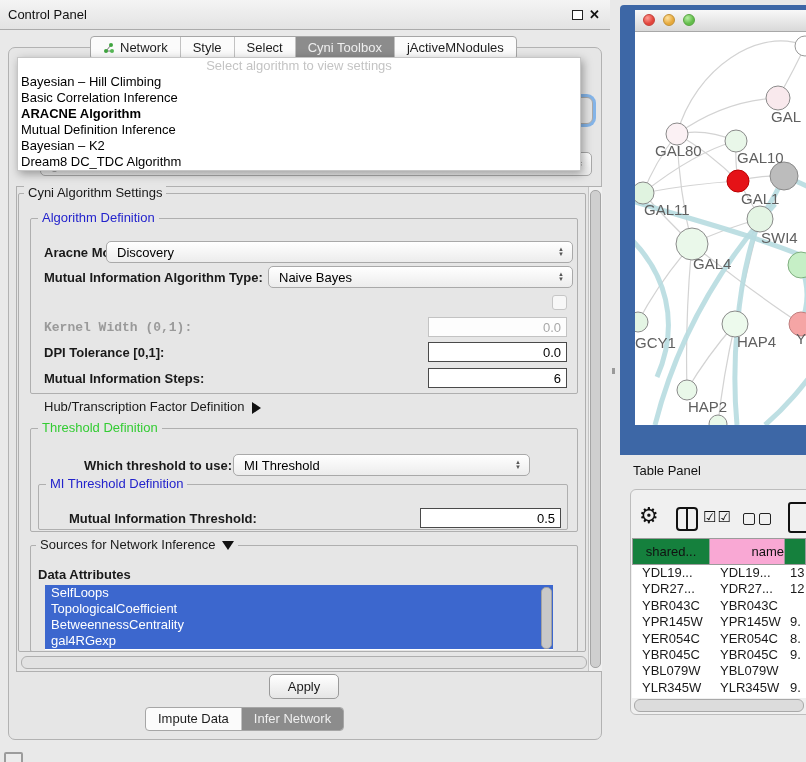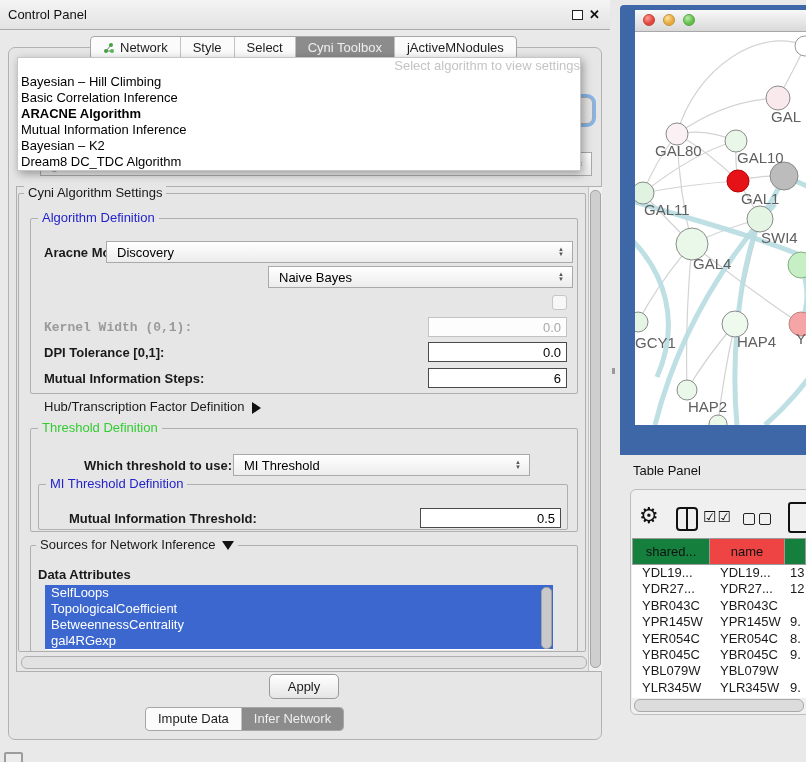--- a/index.html
+++ b/index.html
@@ -20,25 +20,25 @@
   .tabstrip .tab.sel{background:#8C8C8C;color:#EFEFEF;}
   .top-tabs{left:90px;top:36px;}
   .bottom-tabs{left:145px;top:707px;}
   .net-icon{width:12px;height:12px;margin-right:5px;}
 
   .panel-body{left:8px;top:47px;width:592px;height:691px;background:#E6E6E6;border:1px solid #B2B2B2;border-radius:7px;}
 
   
   .dd-popup{left:17px;top:57px;width:562px;height:112px;background:#FFF;border:1px solid #C6C6C6;
             box-shadow:2px 3px 9px rgba(0,0,0,.35);z-index:30;}
-  .dd-placeholder{height:16px;line-height:16px;text-align:right;color:#C4C4C4;}
+  .dd-placeholder{height:16px;line-height:16px;text-align:center;color:#C4C4C4;}
   .dd-item{height:16px;line-height:16px;padding-left:3px;color:#000;}
   .dd-item.sel{font-weight:bold;}
 
-  .combo{border:1px solid #A9A9A9;border-radius:0;background:linear-gradient(#FFFFFF,#ECECEC);
+  .combo{border:1px solid #A9A9A9;border-radius:5px;background:linear-gradient(#FFFFFF,#ECECEC);
          display:flex;align-items:center;height:22px;box-sizing:border-box;}
   .combo .cval{flex:1;padding-left:10px;color:#000;}
   .stepper{width:14px;height:16px;margin-right:4px;display:flex;flex-direction:column;align-items:center;justify-content:center;color:#555;}
   .stepper i{font-style:normal;font-size:6px;line-height:5px;}
 
   .focus-combo{left:563px;top:97px;width:30px;height:27px;border-radius:6px;background:#E3E3E3;
                box-shadow:0 0 0 3px #84B4E8;z-index:5;}
   .hidden-combo{left:40px;top:152px;width:552px;height:24px;z-index:5;color:#9B9B9B;}
   .hidden-combo .cval{color:#9B9B9B;}
 
@@ -86,21 +86,21 @@
   .gear-icon{left:639px;top:503px;font-size:22px;color:#111;line-height:26px;}
   .split-cols-icon{left:676px;top:507px;width:18px;height:20px;border:2px solid #111;border-radius:4px;background:#F0F0F0;}
   .split-cols-icon::after{content:"";position:absolute;left:8px;top:0;width:2px;height:20px;background:#111;}
   .checks-icon{left:703px;top:508px;font-size:15px;color:#111;letter-spacing:1px;}
   .box-icon{width:10px;height:10px;border:1.5px solid #222;border-radius:2px;top:513px;background:#F0F0F0;}
   .doc-icon{left:788px;top:502px;width:22px;height:27px;border:2px solid #111;border-radius:3px;background:#F0F0F0;}
 
   .tbl-header{left:632px;top:538px;height:27px;display:flex;}
   .tbl-header .hc{box-sizing:border-box;border:1px solid #9B9B9B;border-left-width:0;line-height:25px;text-align:center;color:#111;}
   .tbl-header .hc:first-child{border-left-width:1px;}
-  .hc.hblue{background:#15803d;} .hc.hgray{background:#ef4444;}
+  .hc.hblue{background:#15803d;} .hc.hgray{background:#f9a8d4;text-align:right;}
   .tbl-rows{left:632px;top:565px;width:174px;height:133px;background:#FFF;overflow:hidden;}
   .trow{display:flex;height:16.4px;line-height:16.4px;}
   .trow .tc1{width:78px;padding-left:10px;box-sizing:border-box;}
   .trow .tc2{width:75px;padding-left:10px;box-sizing:border-box;}
   .trow .tc3{flex:1;padding-left:5px;}
   .tbl-hscroll{left:634px;top:699px;width:168px;height:11px;border-radius:6px;background:#DCDCDC;border:1px solid #A9A9A9;}
 </style>
 </head>
 <body>
 
@@ -152,21 +152,21 @@
         <i>▼</i>
       </span>
   </div>
 
   <div class="abs dd-popup">
     <div class="dd-placeholder">Select algorithm to view settings</div>
     <div id="algo-list">
         <div class="dd-item">Bayesian – Hill Climbing</div>
         <div class="dd-item">Basic Correlation Inference</div>
         <div class="dd-item sel">ARACNE Algorithm</div>
-        <div class="dd-item">Mutual Information Inference</div>
+        <div class="dd-item">Mutual Definition Inference</div>
         <div class="dd-item">Bayesian – K2</div>
         <div class="dd-item">Dream8 DC_TDC Algorithm</div>
       </div>
   </div>
 
   <div class="abs scrollpane"></div>
   <div class="abs pane-vscroll"></div>
   <div class="abs pane-vthumb"></div>
   <div class="abs pane-hscroll"></div>
 
@@ -178,20 +178,21 @@
 
   <span class="abs lbl bold" style="left:44px;top:245px;">Aracne Mode:</span>
   <div class="abs combo" style="left:106px;top:241px;width:467px;">
     <span class="cval">Discovery</span>
     <span class="stepper">
         <i>▲</i>
         <i>▼</i>
       </span>
   </div>
 
+  <span class="abs lbl bold" style="left:44px;top:270px;">Mutual Information Algorithm Type:</span>
   <div class="abs combo" style="left:268px;top:266px;width:305px;">
     <span class="cval">Naive Bayes</span>
     <span class="stepper">
         <i>▲</i>
         <i>▼</i>
       </span>
   </div>
 
   <div class="abs checkbox" style="left:552px;top:295px;"></div>
 

